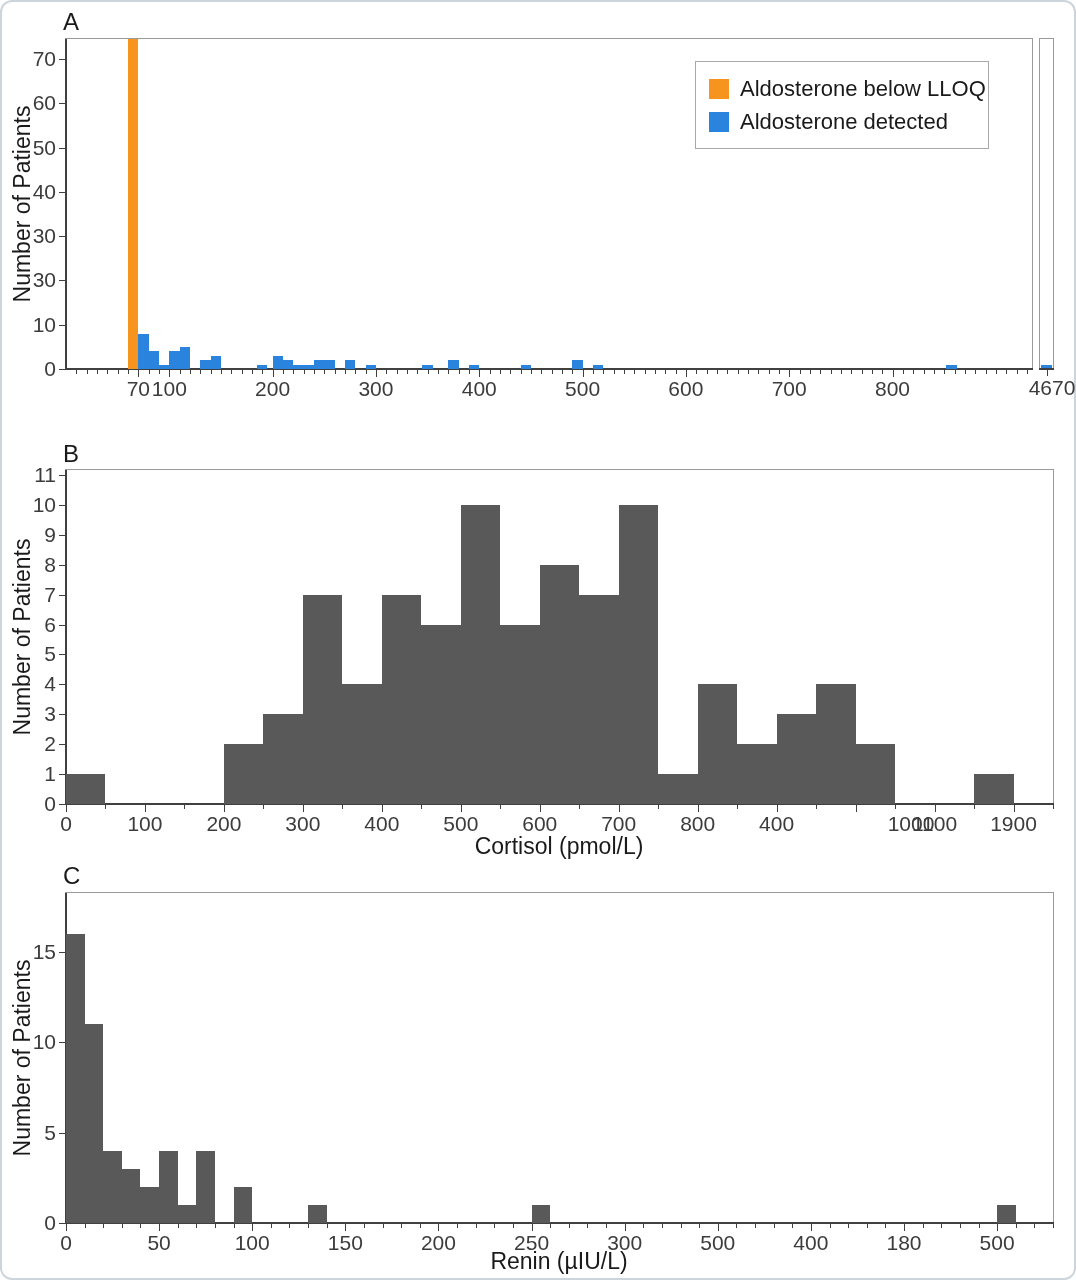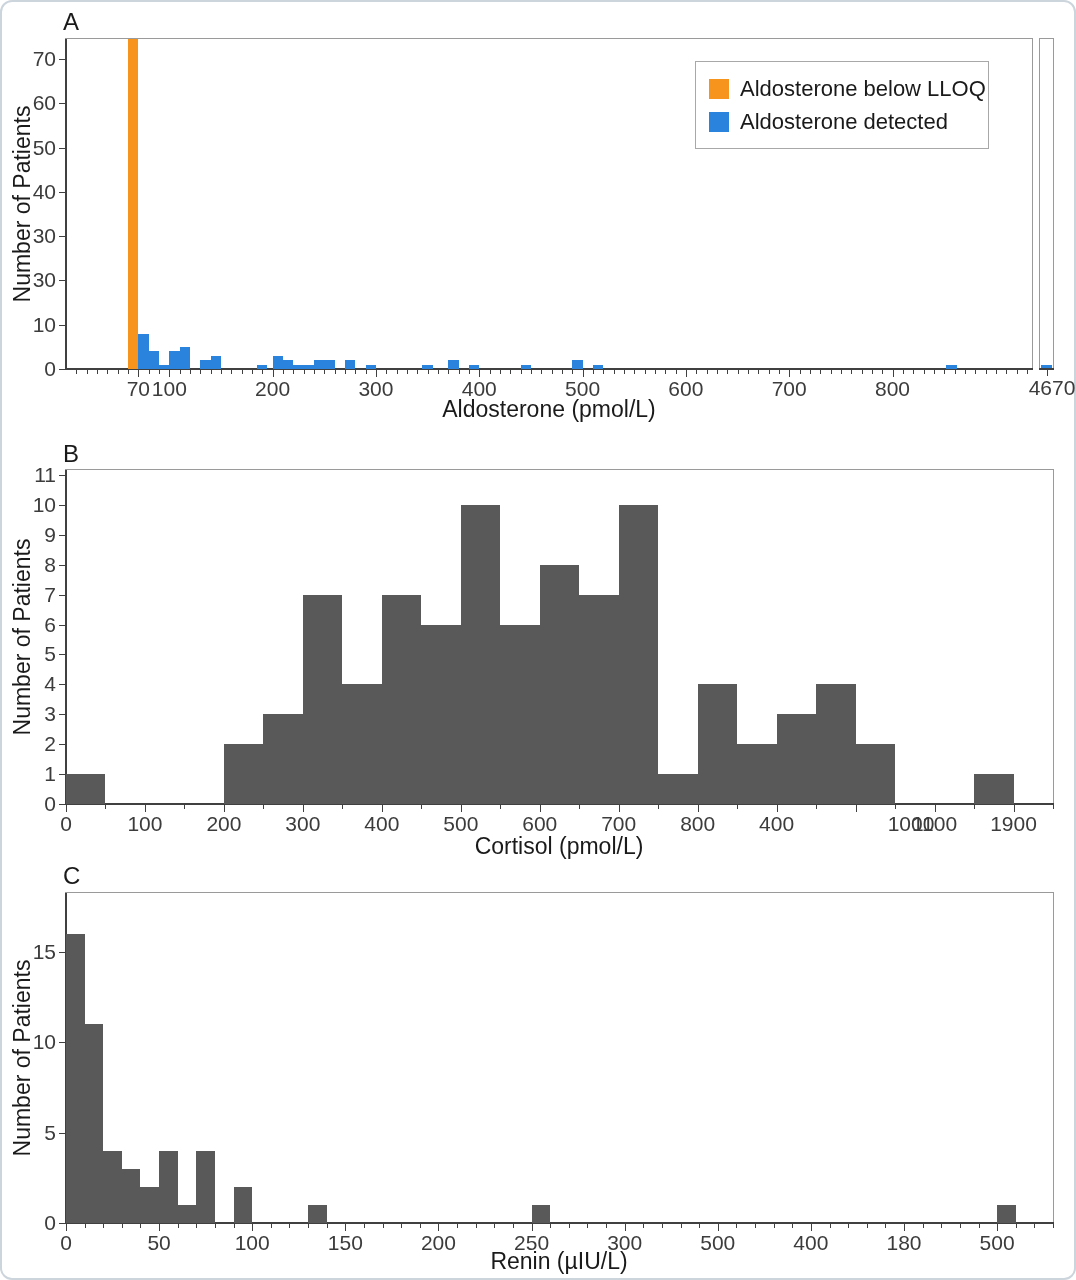--- a/index.html
+++ b/index.html
@@ -171,21 +171,20 @@
       <div class="bar" style="left: 278.952px; width: 10.3316px; height: 8.85906px; background: rgb(42, 132, 222);"></div>
       <div class="bar" style="left: 299.615px; width: 10.3316px; height: 4.42953px; background: rgb(42, 132, 222);"></div>
       <div class="bar" style="left: 356.439px; width: 10.3316px; height: 4.42953px; background: rgb(42, 132, 222);"></div>
       <div class="bar" style="left: 382.267px; width: 10.3316px; height: 8.85906px; background: rgb(42, 132, 222);"></div>
       <div class="bar" style="left: 402.93px; width: 10.3316px; height: 4.42953px; background: rgb(42, 132, 222);"></div>
       <div class="bar" style="left: 454.588px; width: 10.3316px; height: 4.42953px; background: rgb(42, 132, 222);"></div>
       <div class="bar" style="left: 506.246px; width: 10.3316px; height: 8.85906px; background: rgb(42, 132, 222);"></div>
       <div class="bar" style="left: 526.909px; width: 10.3316px; height: 4.42953px; background: rgb(42, 132, 222);"></div>
       <div class="bar" style="left: 880.248px; width: 10.3316px; height: 4.42953px; background: rgb(42, 132, 222);"></div>
     </div>
-  <div class="xlab" style="left:547px;top:394px;">Aldosterone (pmol/L)</div>
 
   <div class="legend" style="left:693px;top:59px;width:294px;height:88px;">
     <div class="legend-row">
       <span class="swatch" id="swatch-0" style="background: rgb(247, 148, 29);"></span>
       <span class="legend-label">Aldosterone below LLOQ</span>
     </div>
     <div class="legend-row">
       <span class="swatch" id="swatch-1" style="background: rgb(42, 132, 222);"></span>
       <span class="legend-label">Aldosterone detected</span>
     </div>

